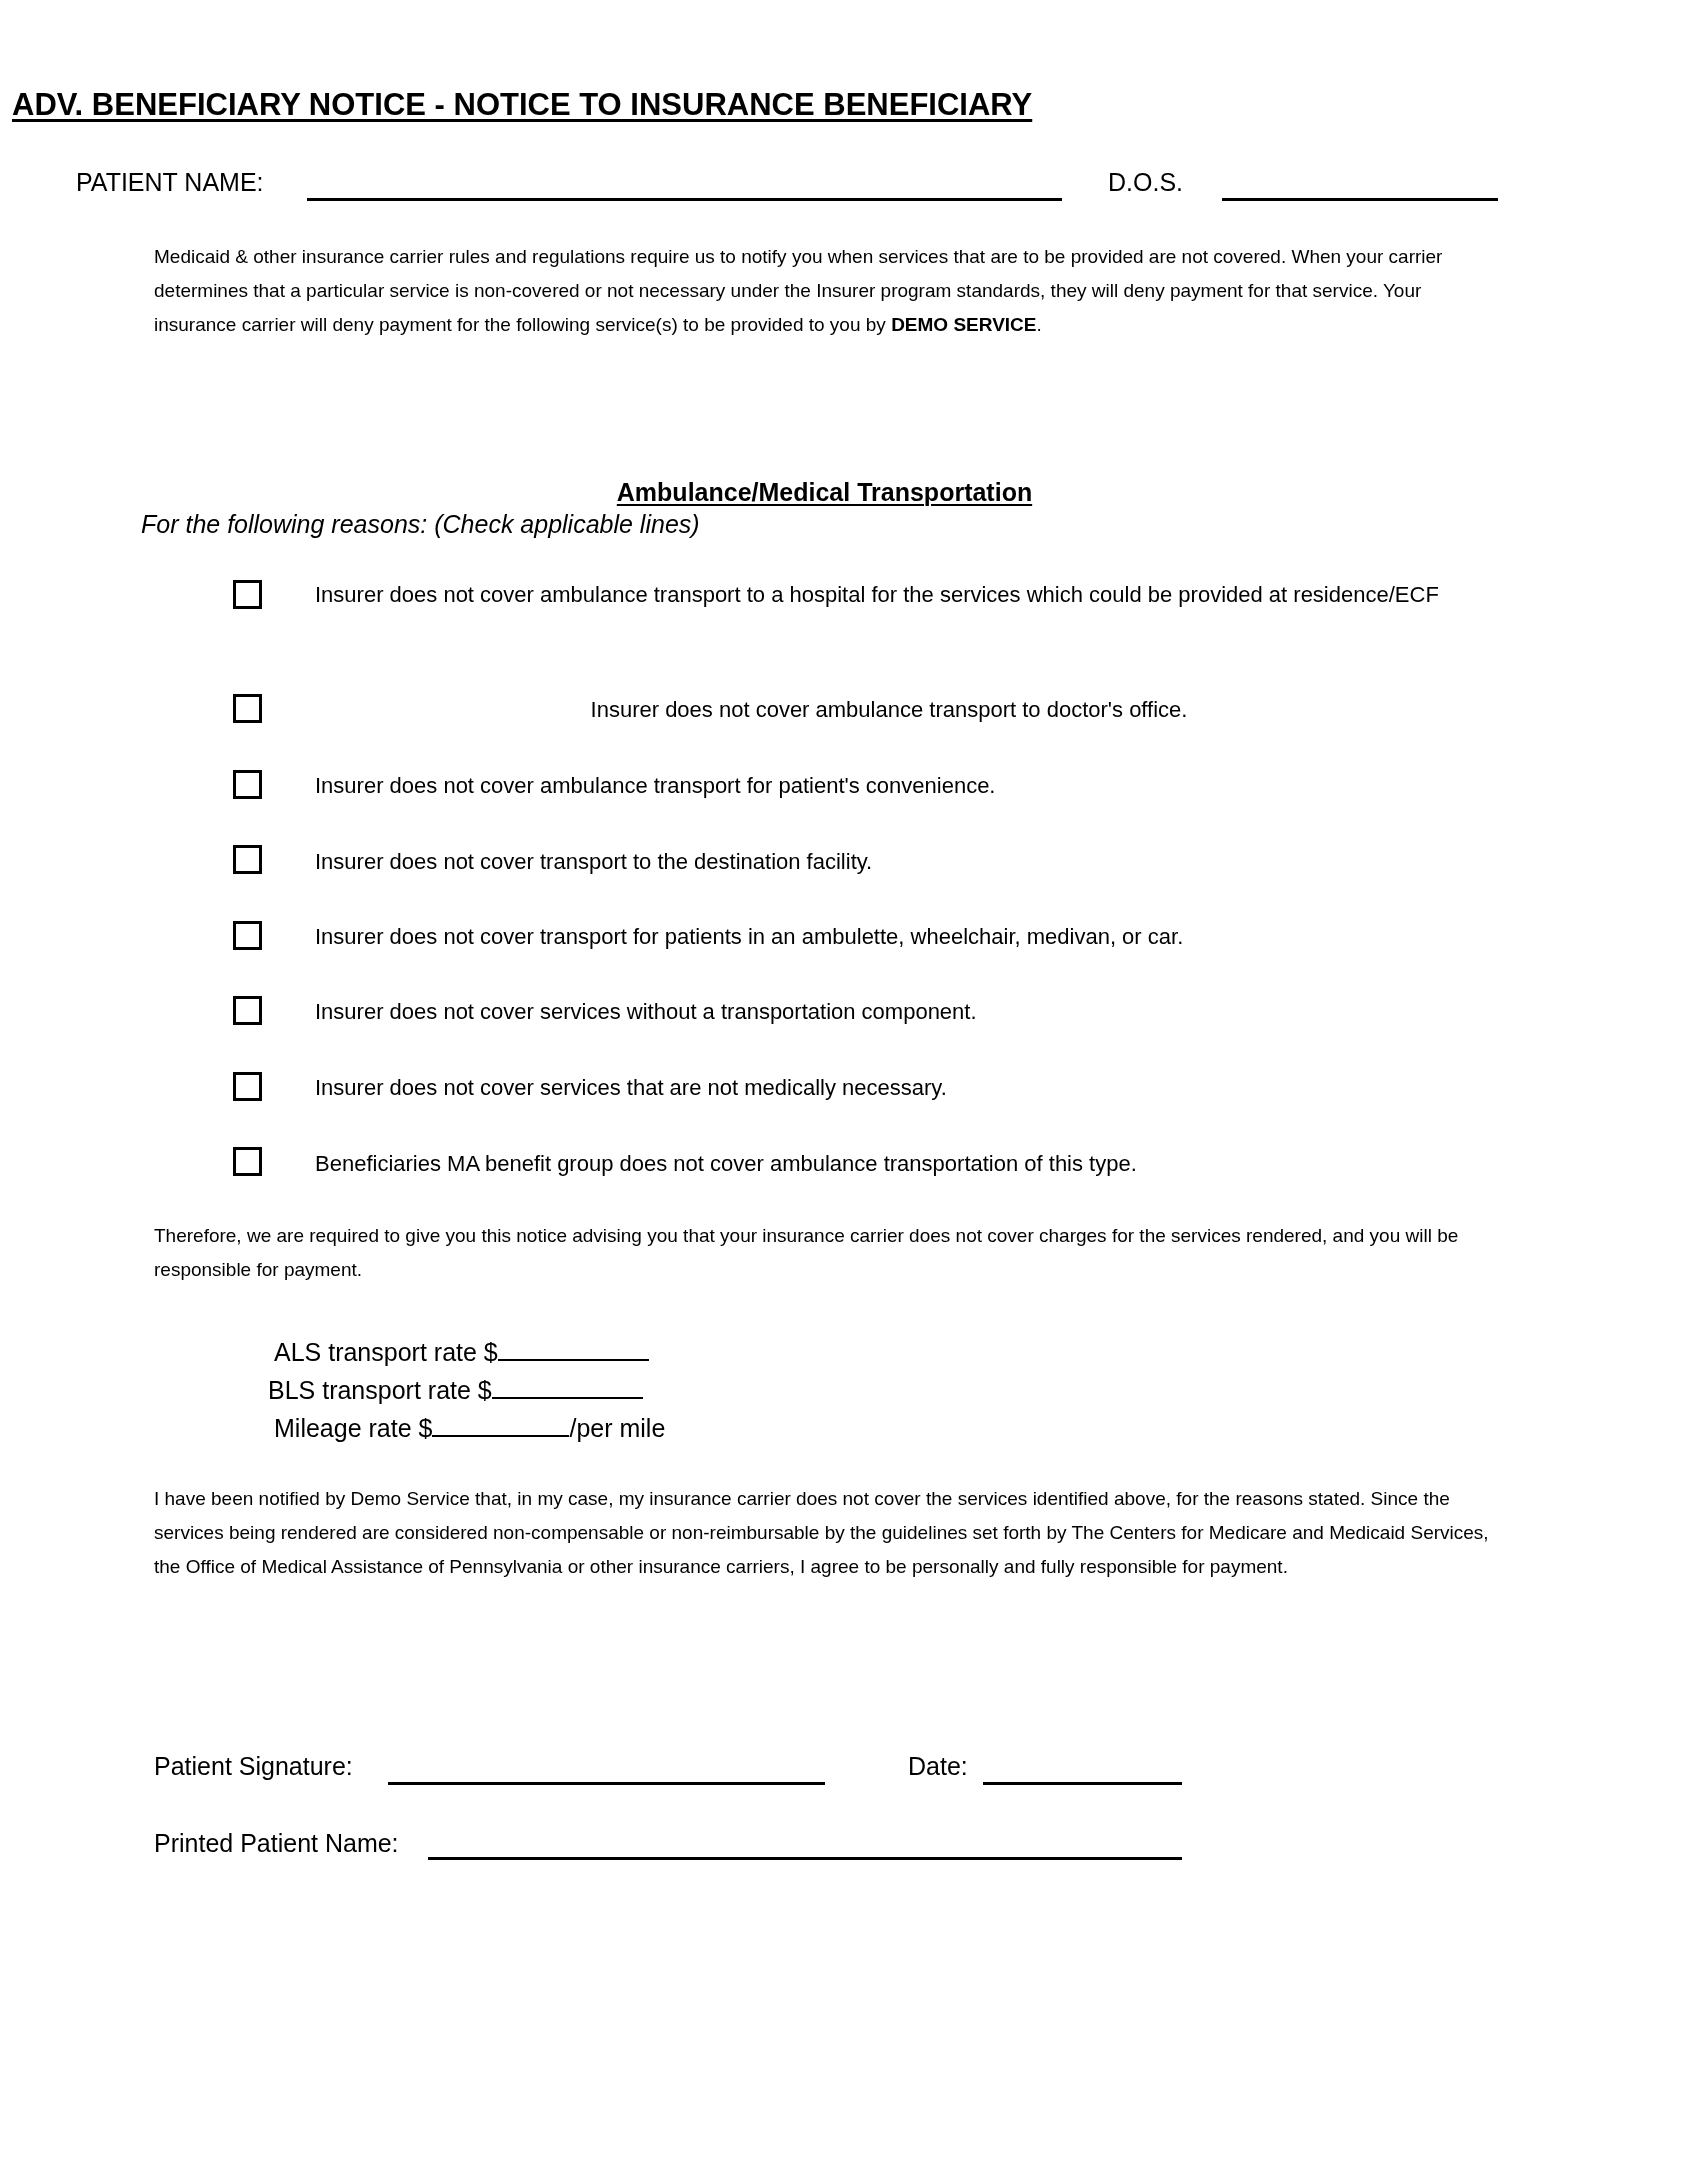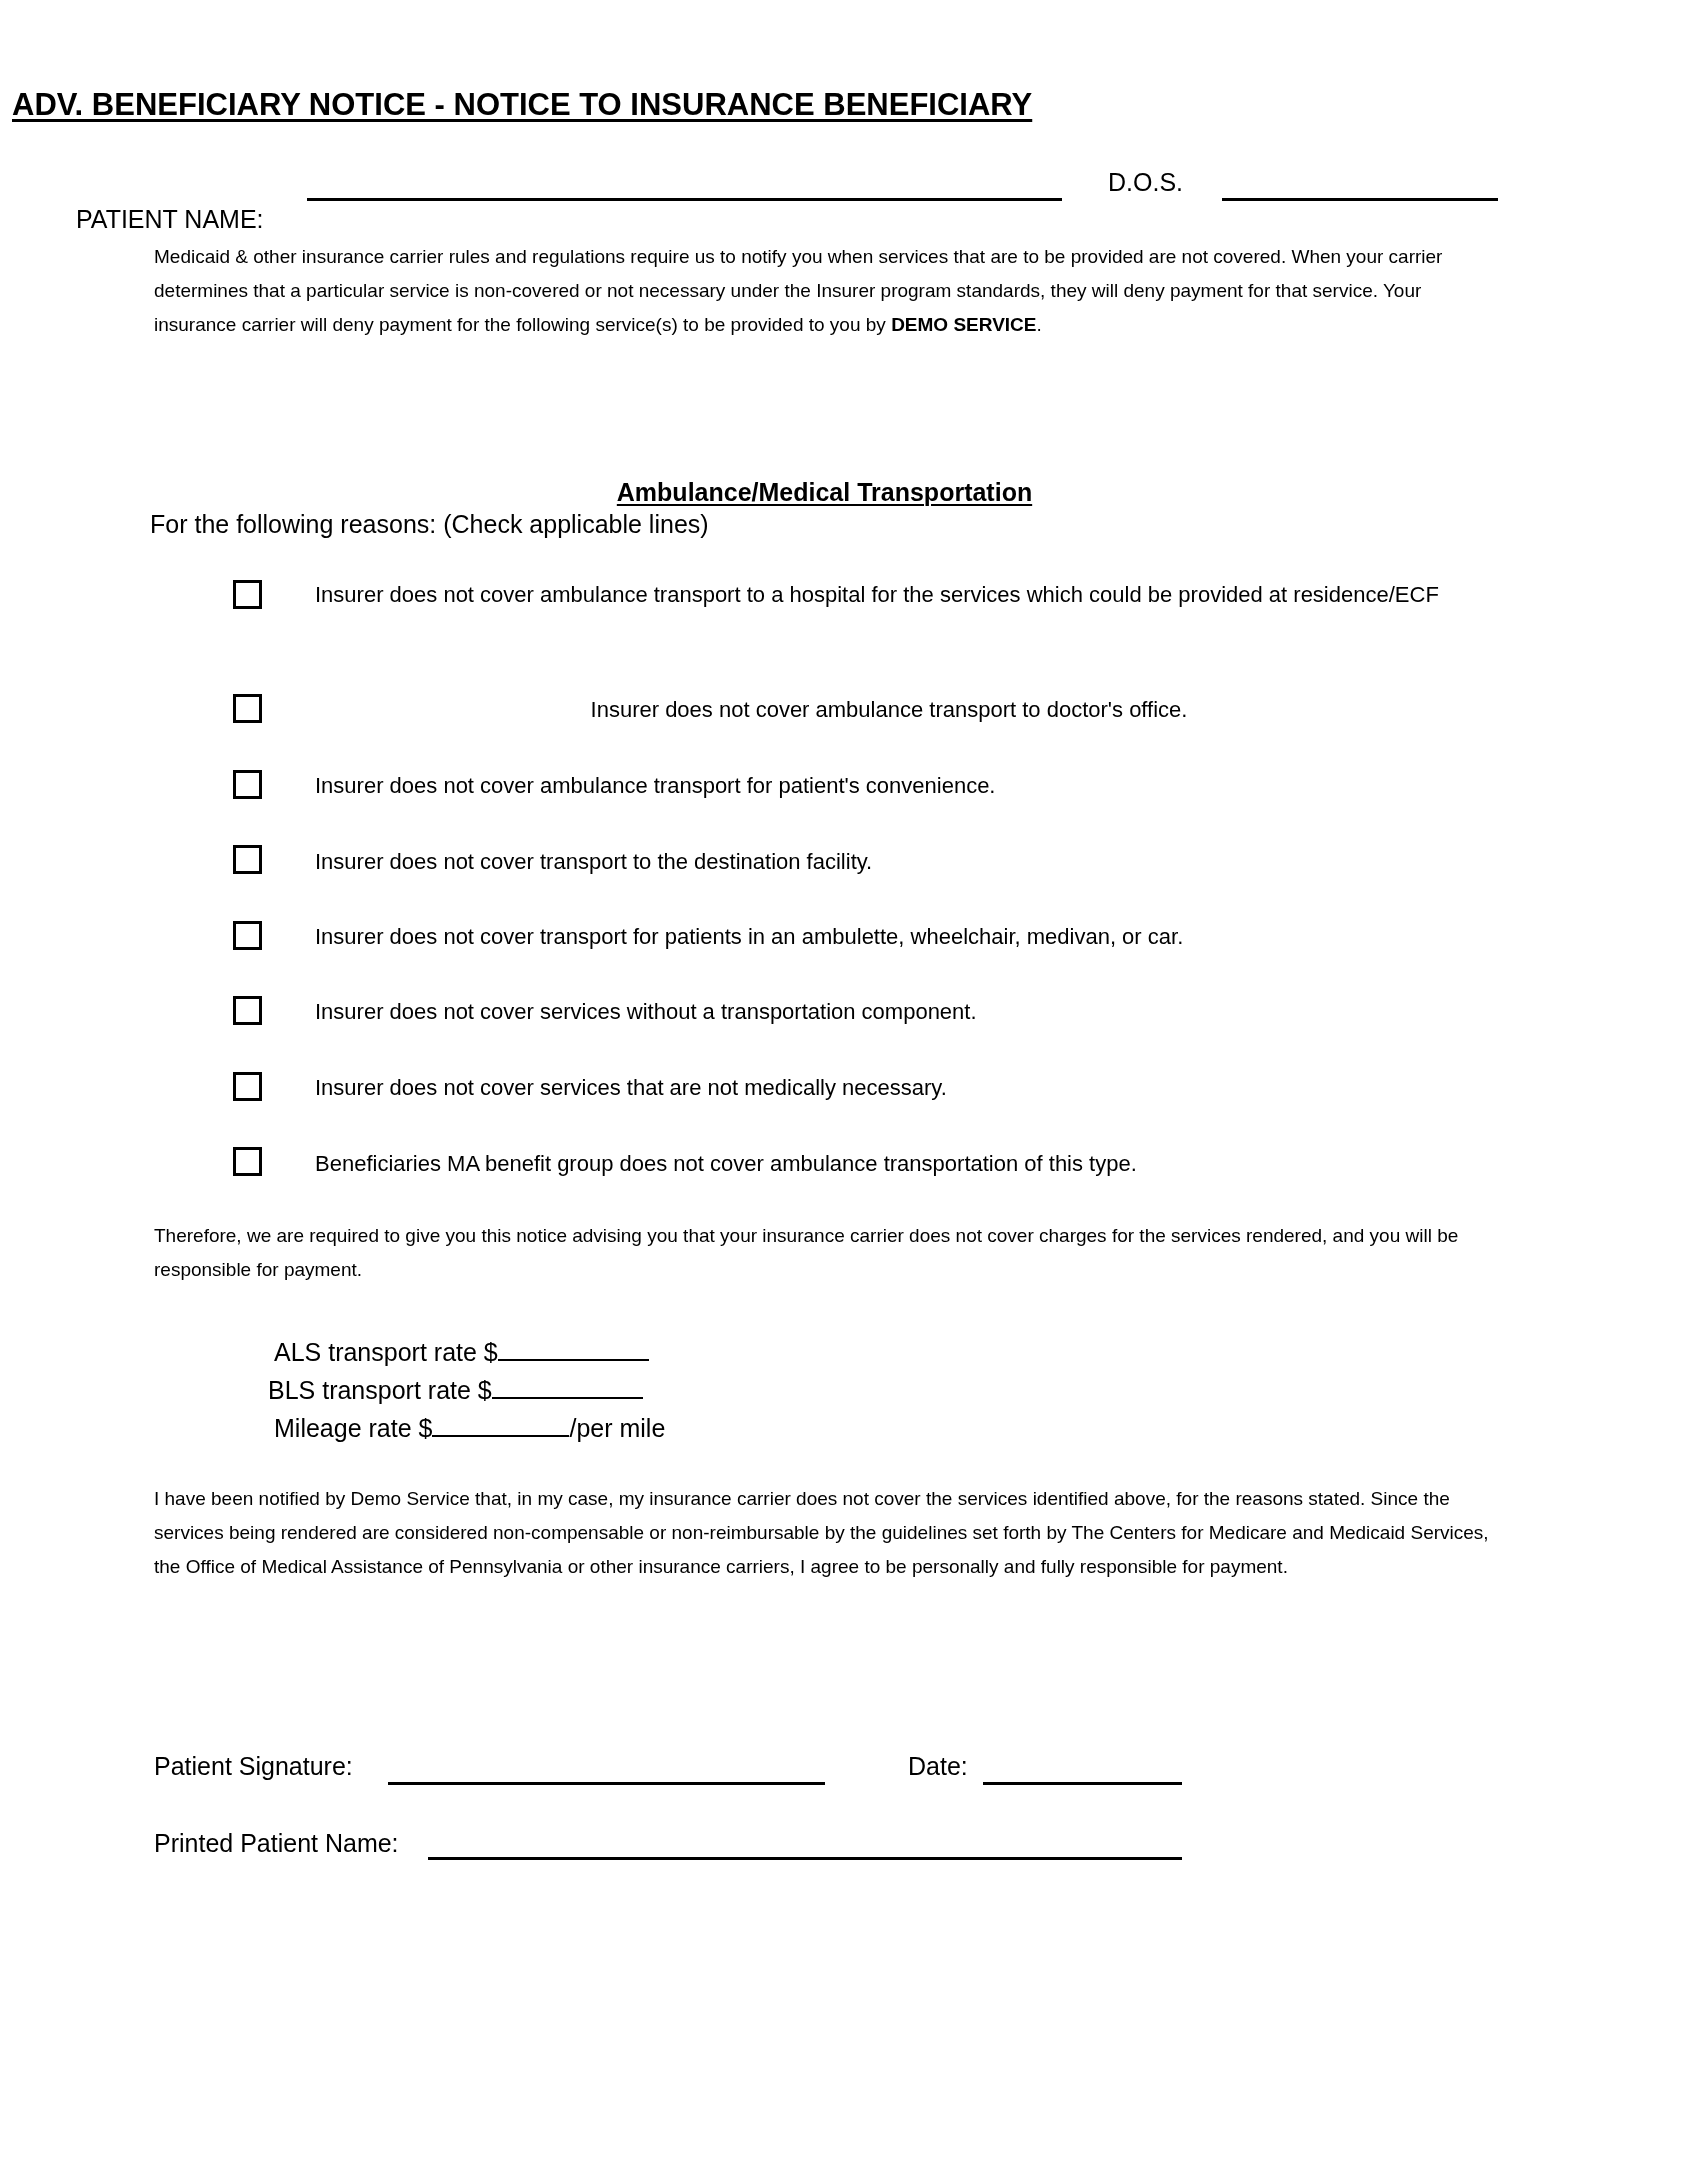--- a/index.html
+++ b/index.html
@@ -16,29 +16,29 @@
              text-decoration:underline; text-decoration-thickness:2px; text-underline-offset:3px; }
   .cb { position:absolute; left:233px; width:29px; height:29px; border:3px solid #000; box-sizing:border-box; background:#fff; }
   .cbtext { position:absolute; left:315px; width:1148px; font-size:22px; line-height:34px; white-space:normal; }
   .blank { display:inline-block; border-bottom:2px solid #000; height:22px; vertical-align:baseline; }
 </style>
 </head>
 <body>
 
 <div class="abs title">ADV. BENEFICIARY NOTICE - NOTICE TO INSURANCE BENEFICIARY</div>
 
-<div class="abs txt" style="left:76px; top:165px;margin-top:37px;">PATIENT NAME:</div>
+<div class="abs txt" style="left:76px; top:165px;">PATIENT NAME:</div>
 <div class="line" style="left:307px; top:198px; width:755px;"></div>
 <div class="abs txt" style="left:1108px; top:165px;">D.O.S.</div>
 <div class="line" style="left:1222px; top:198px; width:276px;"></div>
 
 <div class="para" style="top:240px;"><span>Medicaid &amp; other insurance carrier rules and regulations require us to notify you when services that are to be provided are not covered. When your carrier determines that a particular service is non-covered or not necessary under the Insurer program standards, they will deny payment for that service. Your insurance carrier will deny payment for the following service(s) to be provided to you by </span><b>DEMO SERVICE</b><span>.</span></div>
 
 <div class="abs section" style="top:466px;margin-top:12px;">Ambulance/Medical Transportation</div>
-<div class="abs txt" style="left:150px; top:507px;">For the following reasons: (Check applicable lines)</div>
+<div class="abs txt" style="left:141px; top:507px;font-style:italic;">For the following reasons: (Check applicable lines)</div>
 
 <div>
   <div class="cb" style="top:580px;"></div>
   <div class="cbtext" style="top:578px;">Insurer does not cover ambulance transport to a hospital for the services which could be provided at residence/ECF</div>
 
   <div class="cb" style="top:694px;"></div>
   <div class="cbtext" style="top:693px;text-align:center;">Insurer does not cover ambulance transport to doctor's office.</div>
 
   <div class="cb" style="top:770px;"></div>
   <div class="cbtext" style="top:769px;">Insurer does not cover ambulance transport for patient's convenience.</div>

